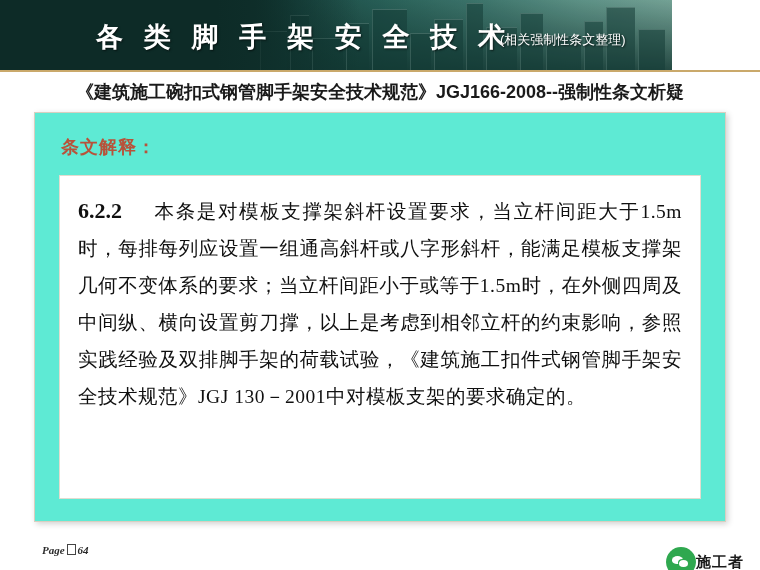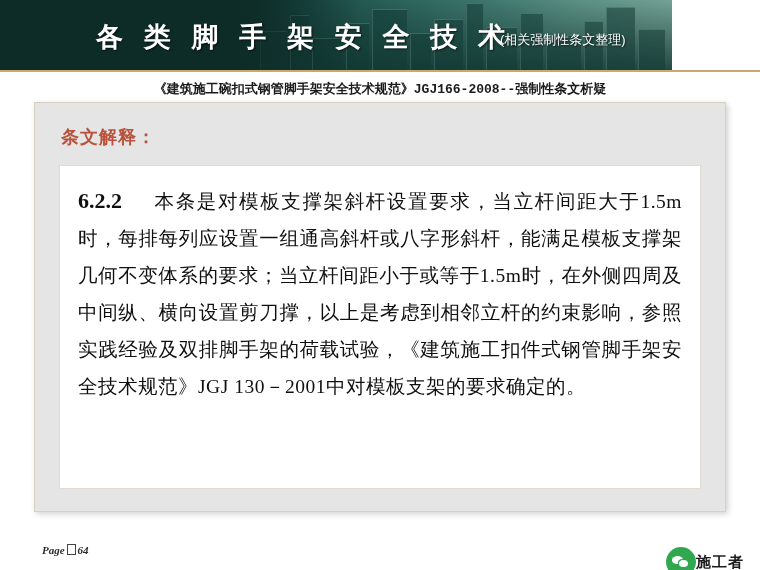--- a/index.html
+++ b/index.html
@@ -78,34 +78,34 @@
     width: 760px; height: 2px;
     background: #caa96b;
   }
 
   
   .doc-subtitle {
     position: absolute;
     left: 0; top: 80px;
     width: 760px;
     text-align: center;
-    font-size: 13px;
+    font-size: 18px;
     font-weight: bold;
     color: #1a1a1a;
-    font-family: Liberation Mono, monospace;
+    font-family: Liberation Sans, sans-serif;
     white-space: nowrap;
   }
 
   
   .card {
     position: absolute;
-    left: 34px; top: 102px;
+    left: 34px; top: 112px;
     width: 690px;
     height: 408px;
-    background: #e5e5e5;
+    background: #5eead4;
     border: 1px solid #d8cfc0;
     box-shadow: 2px 2px 6px rgba(0,0,0,0.18);
   }
   .card-heading {
     position: absolute;
     left: 26px; top: 22px;
     font-size: 18px;
     font-weight: bold;
     color: #b8523a;
     font-family: "Liberation Serif", serif;

